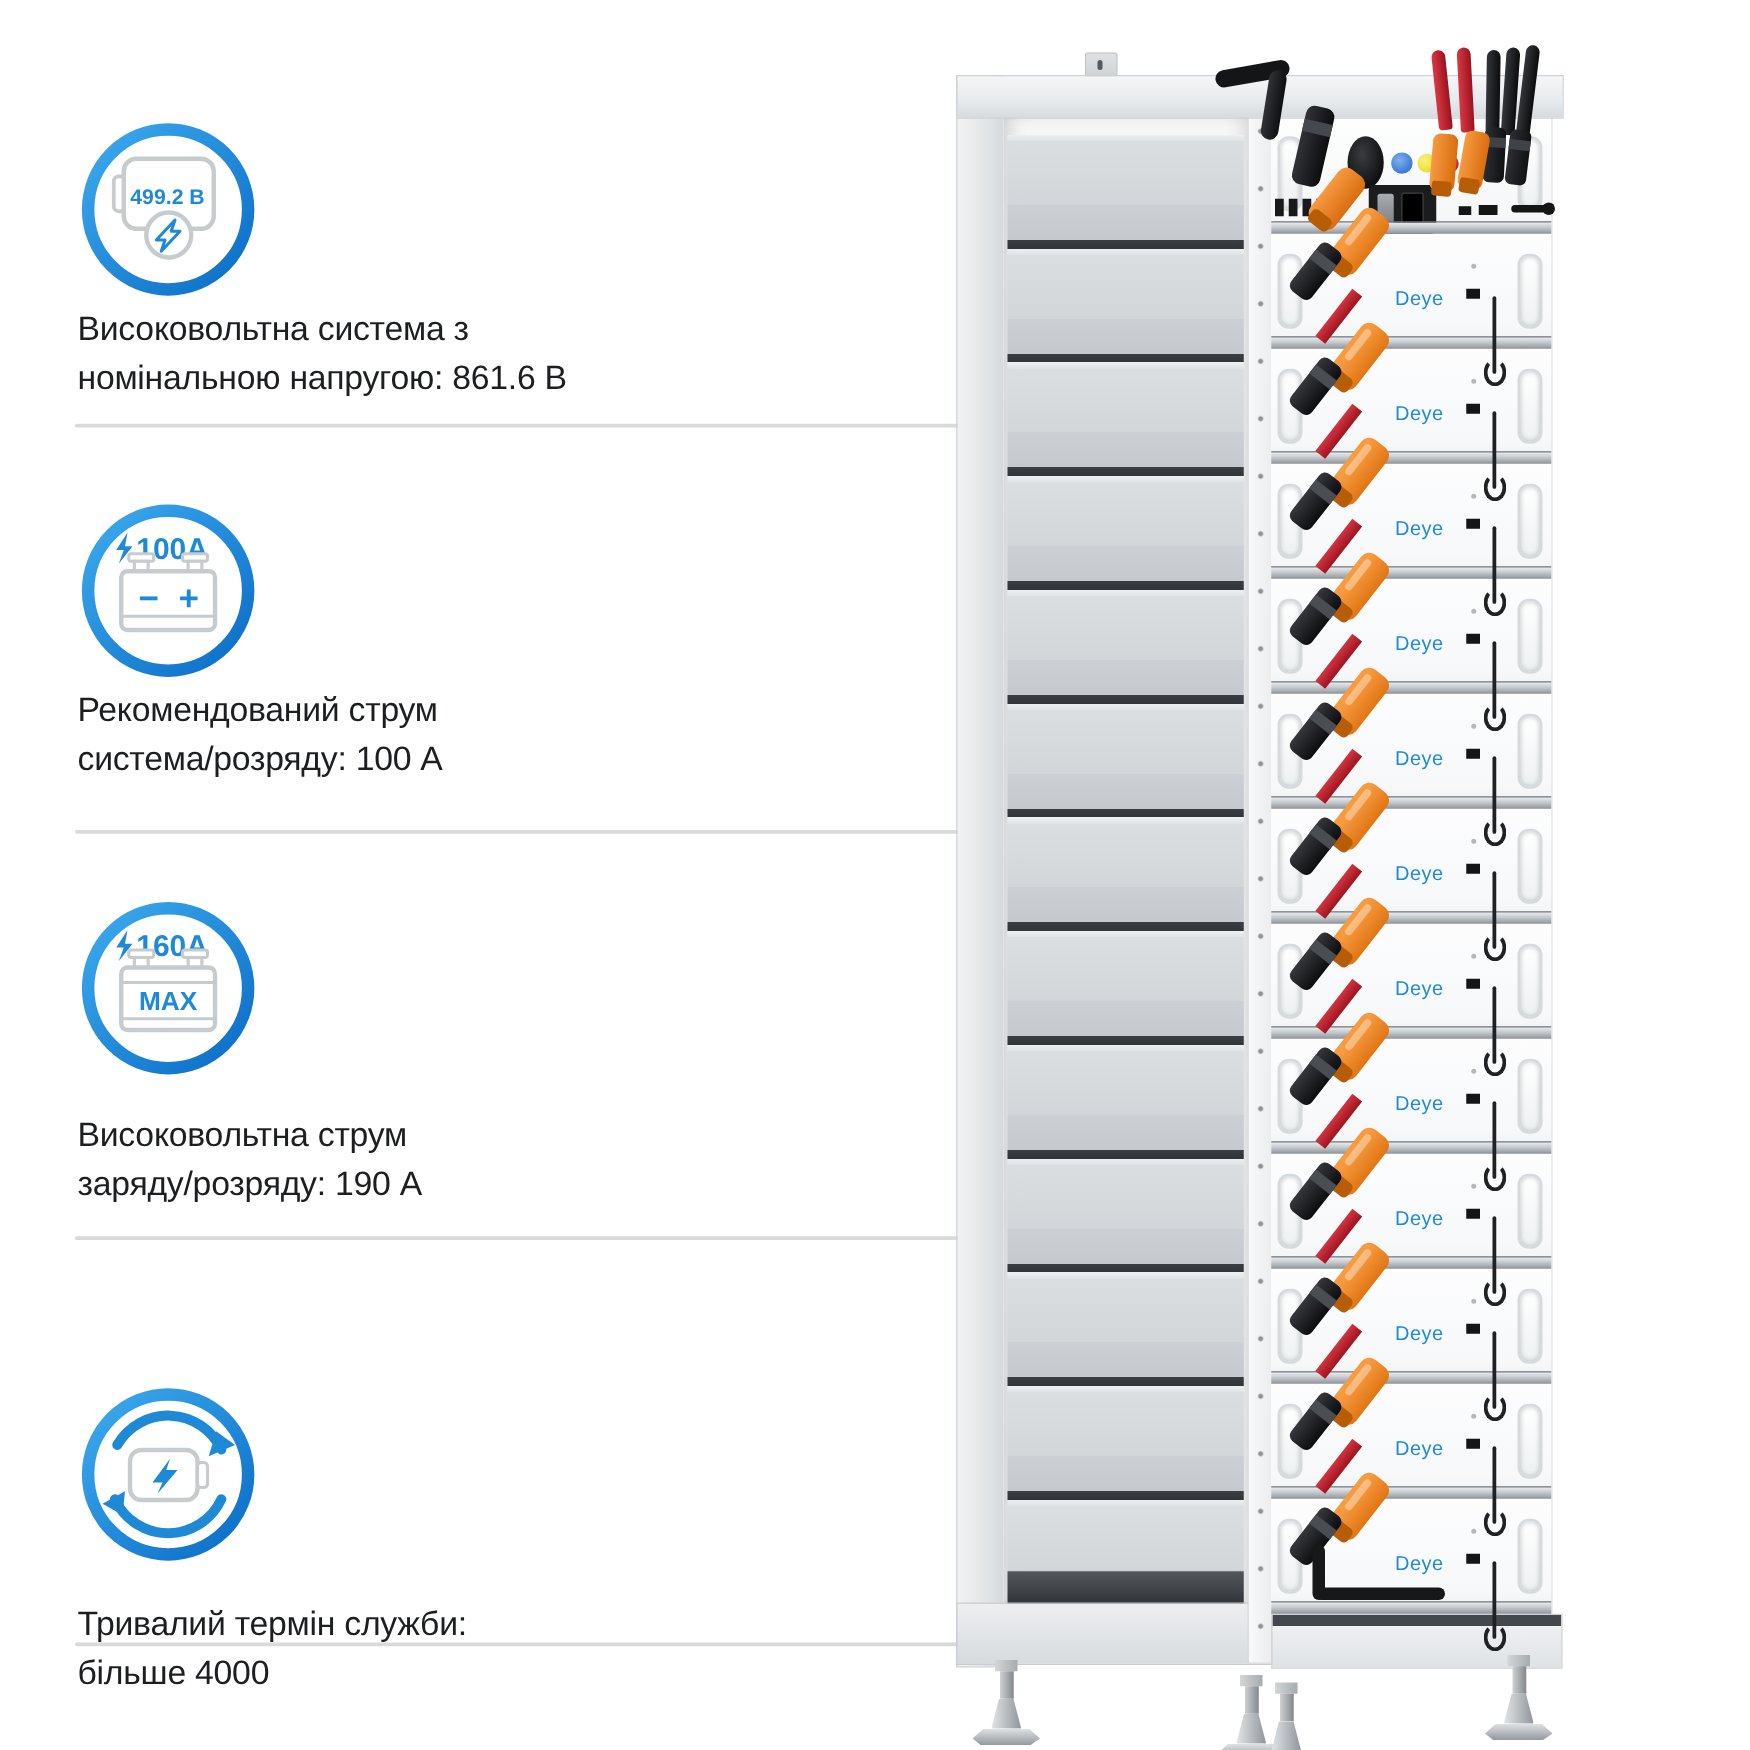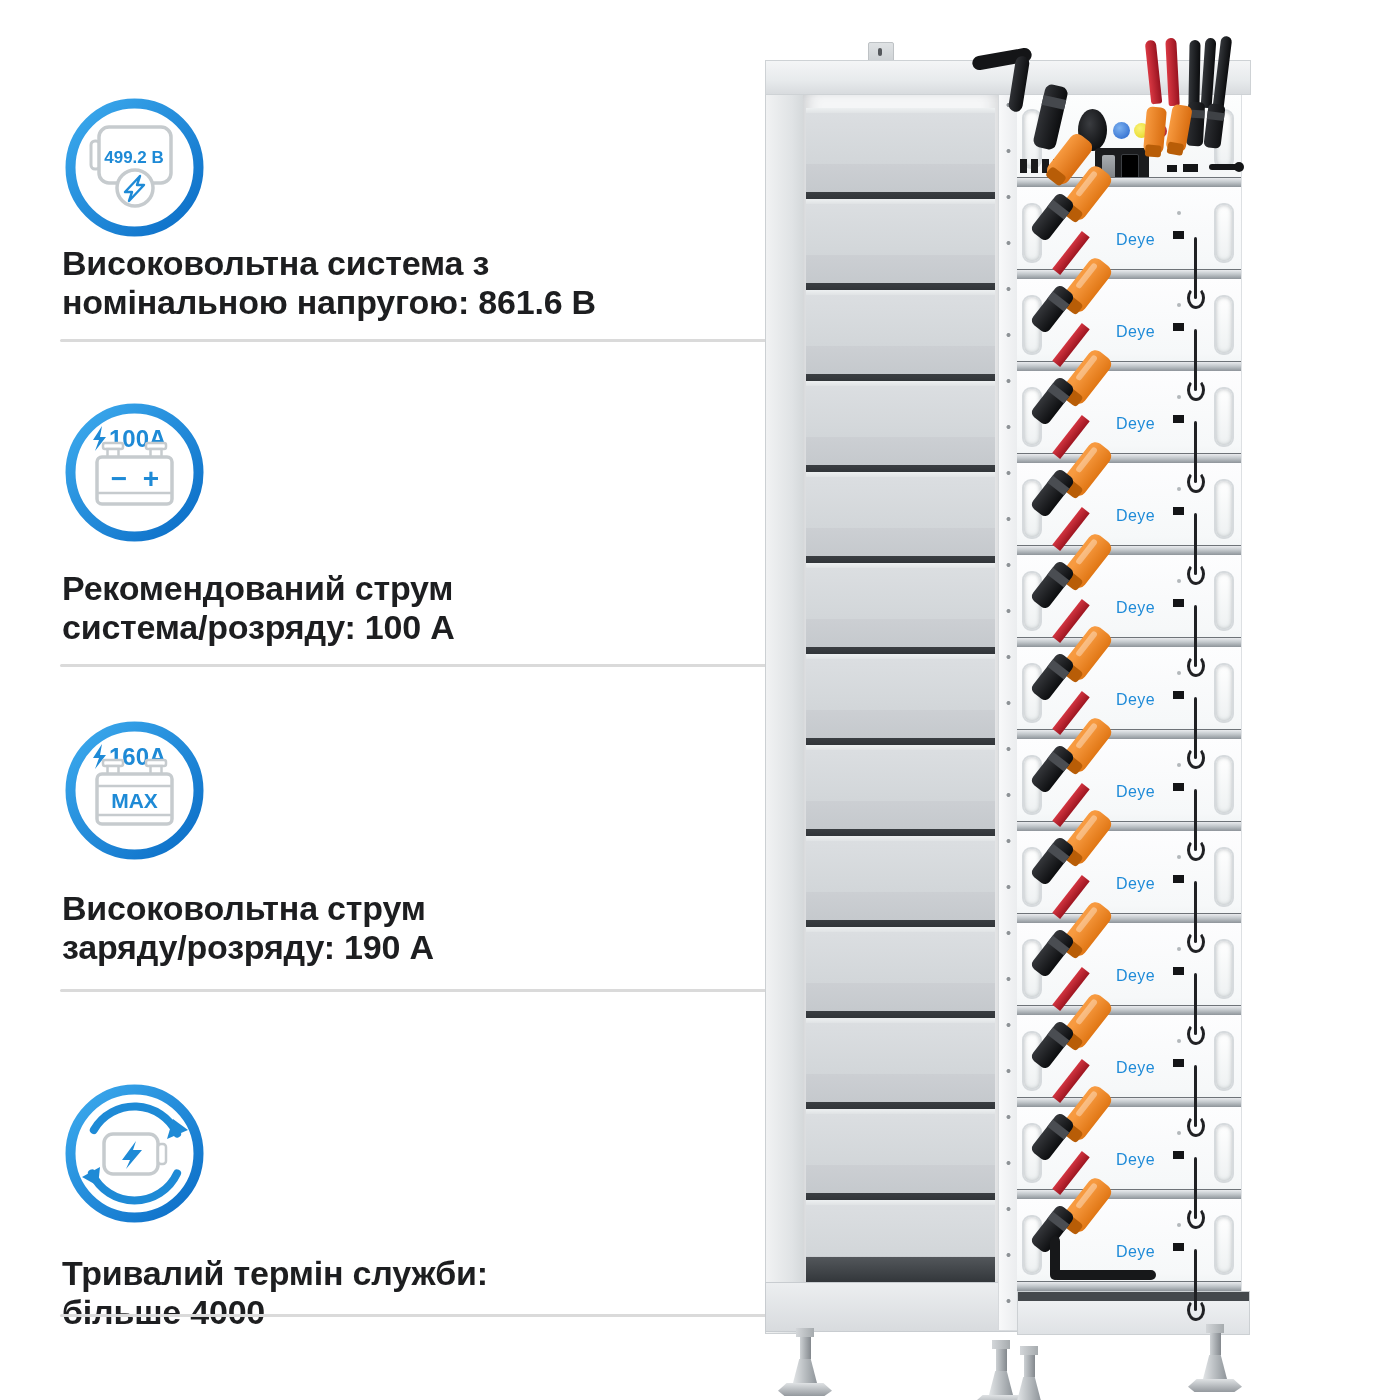--- a/index.html
+++ b/index.html
@@ -1,24 +1,24 @@
 <!DOCTYPE html>
 <html><head>
 <meta charset="utf-8">
 <style>
   html,body{margin:0;padding:0;}
   body{width:1400px;height:1400px;font-family:"Liberation Sans",sans-serif;background:#fff;}
   #canvas{position:relative;width:1400px;height:1400px;background:#fff;overflow:hidden;}
 
   
   .feature{position:absolute;left:62px;width:600px;}
-  .f1{top:95px}.f2{top:400px}.f3{top:718px}.f4{top:1081px}
+  .f1{top:95px}.f2{top:400px}.f3{top:718px}.f4{top:1107px}
   .icon-wrap{width:145px;height:145px;text-align:right;}
-  .feature-text{font-size:34px;font-weight:700;color:#1d1e20;line-height:39px;letter-spacing:-.2px;}
-  .f1 .feature-text{margin-top:4px}.f2 .feature-text{margin-top:24px}
+  .feature-text{font-size:27px;font-weight:400;color:#1d1e20;line-height:39px;letter-spacing:-.2px;}
+  .f1 .feature-text{margin-top:4px}.f2 .feature-text{margin-top:4px}
   .f3 .feature-text{margin-top:26px}.f4 .feature-text{margin-top:28px}
   .divider{position:absolute;left:60px;width:708px;height:3px;background:#dadada;border-radius:2px;}
   .d1{top:339px}.d2{top:664px}.d3{top:989px}.d4{top:1314px}
 
   
   .rack{position:absolute;left:740px;top:28px;width:612px;height:1368px;}
   .top-tab{position:absolute;left:128px;top:14px;width:24px;height:20px;background:linear-gradient(180deg,#dfe2e4,#cdd1d4);border:1px solid #bec2c5;border-radius:2px;}
   .top-tab::after{content:"";position:absolute;left:9px;top:5px;width:4px;height:8px;background:#55585c;border-radius:2px;}
   .beam-top{position:absolute;left:25px;top:32px;width:484px;height:33px;background:linear-gradient(180deg,#f4f5f6 0%,#e7eaec 60%,#d8dbde 100%);border:1px solid #ced2d5;z-index:1;}
   .side-post{position:absolute;left:25px;top:32px;width:37px;height:1272px;background:linear-gradient(90deg,#f1f2f3,#e0e3e5 70%,#d5d9db);border:1px solid #ccd0d3;}

